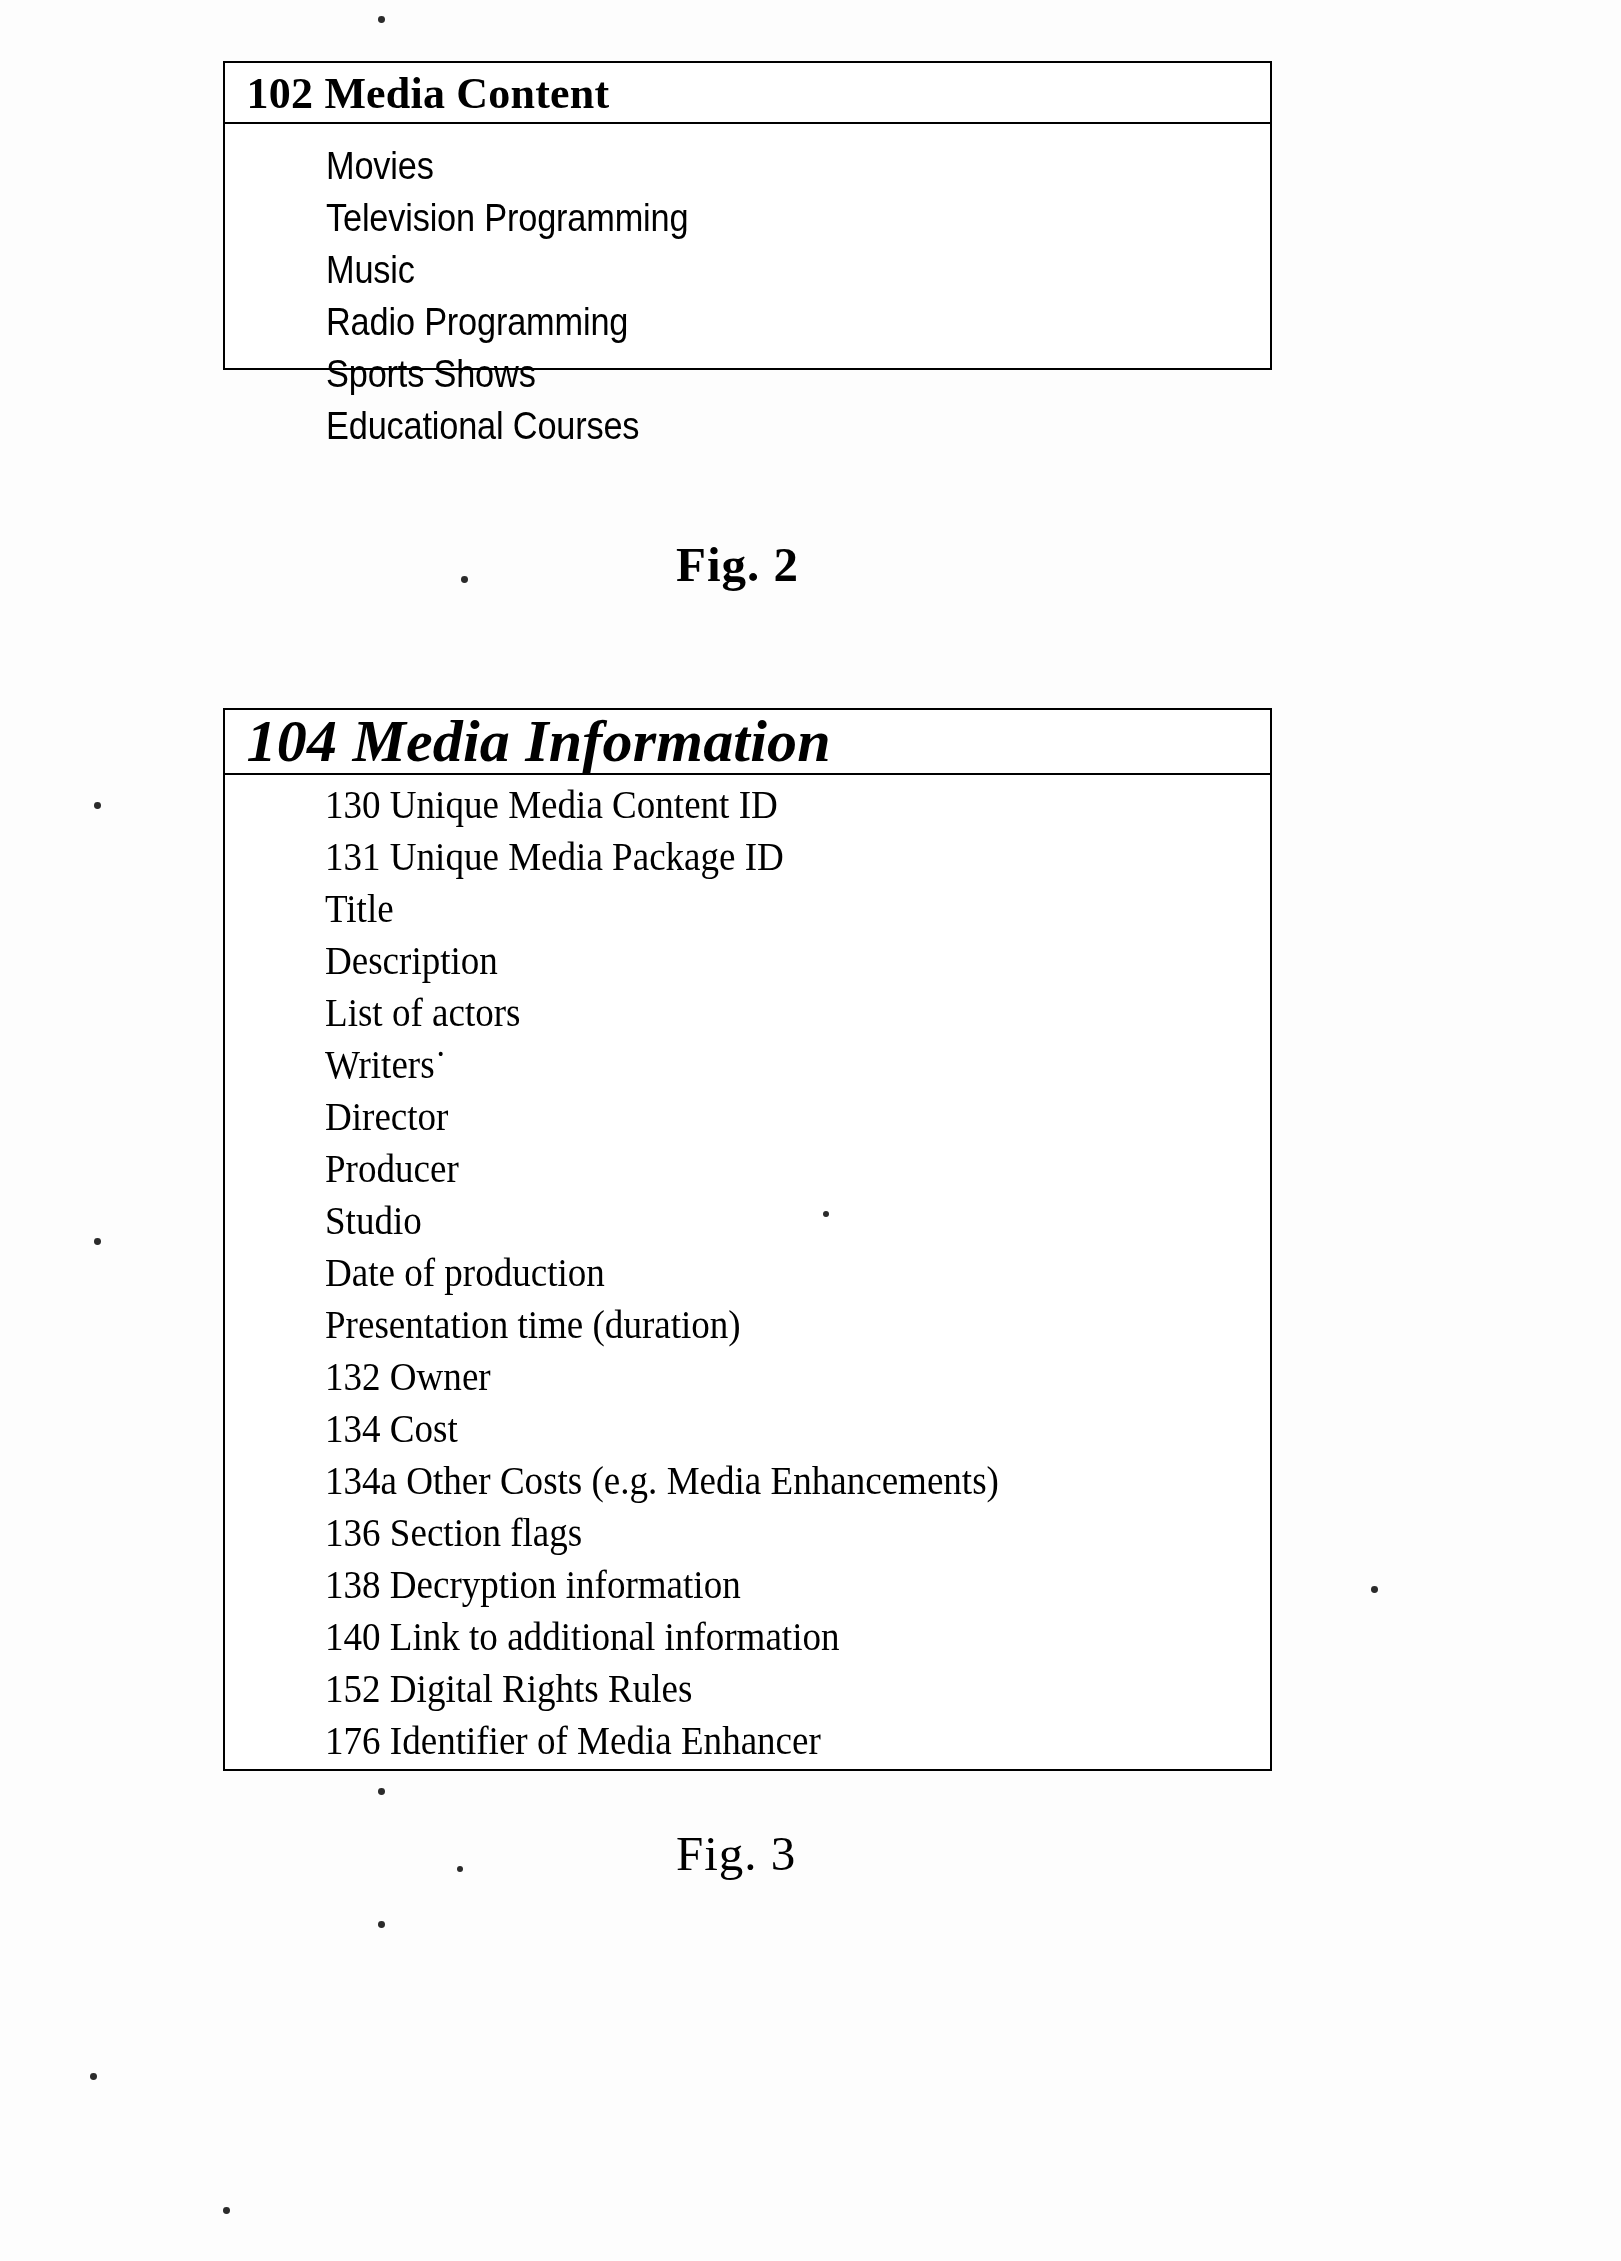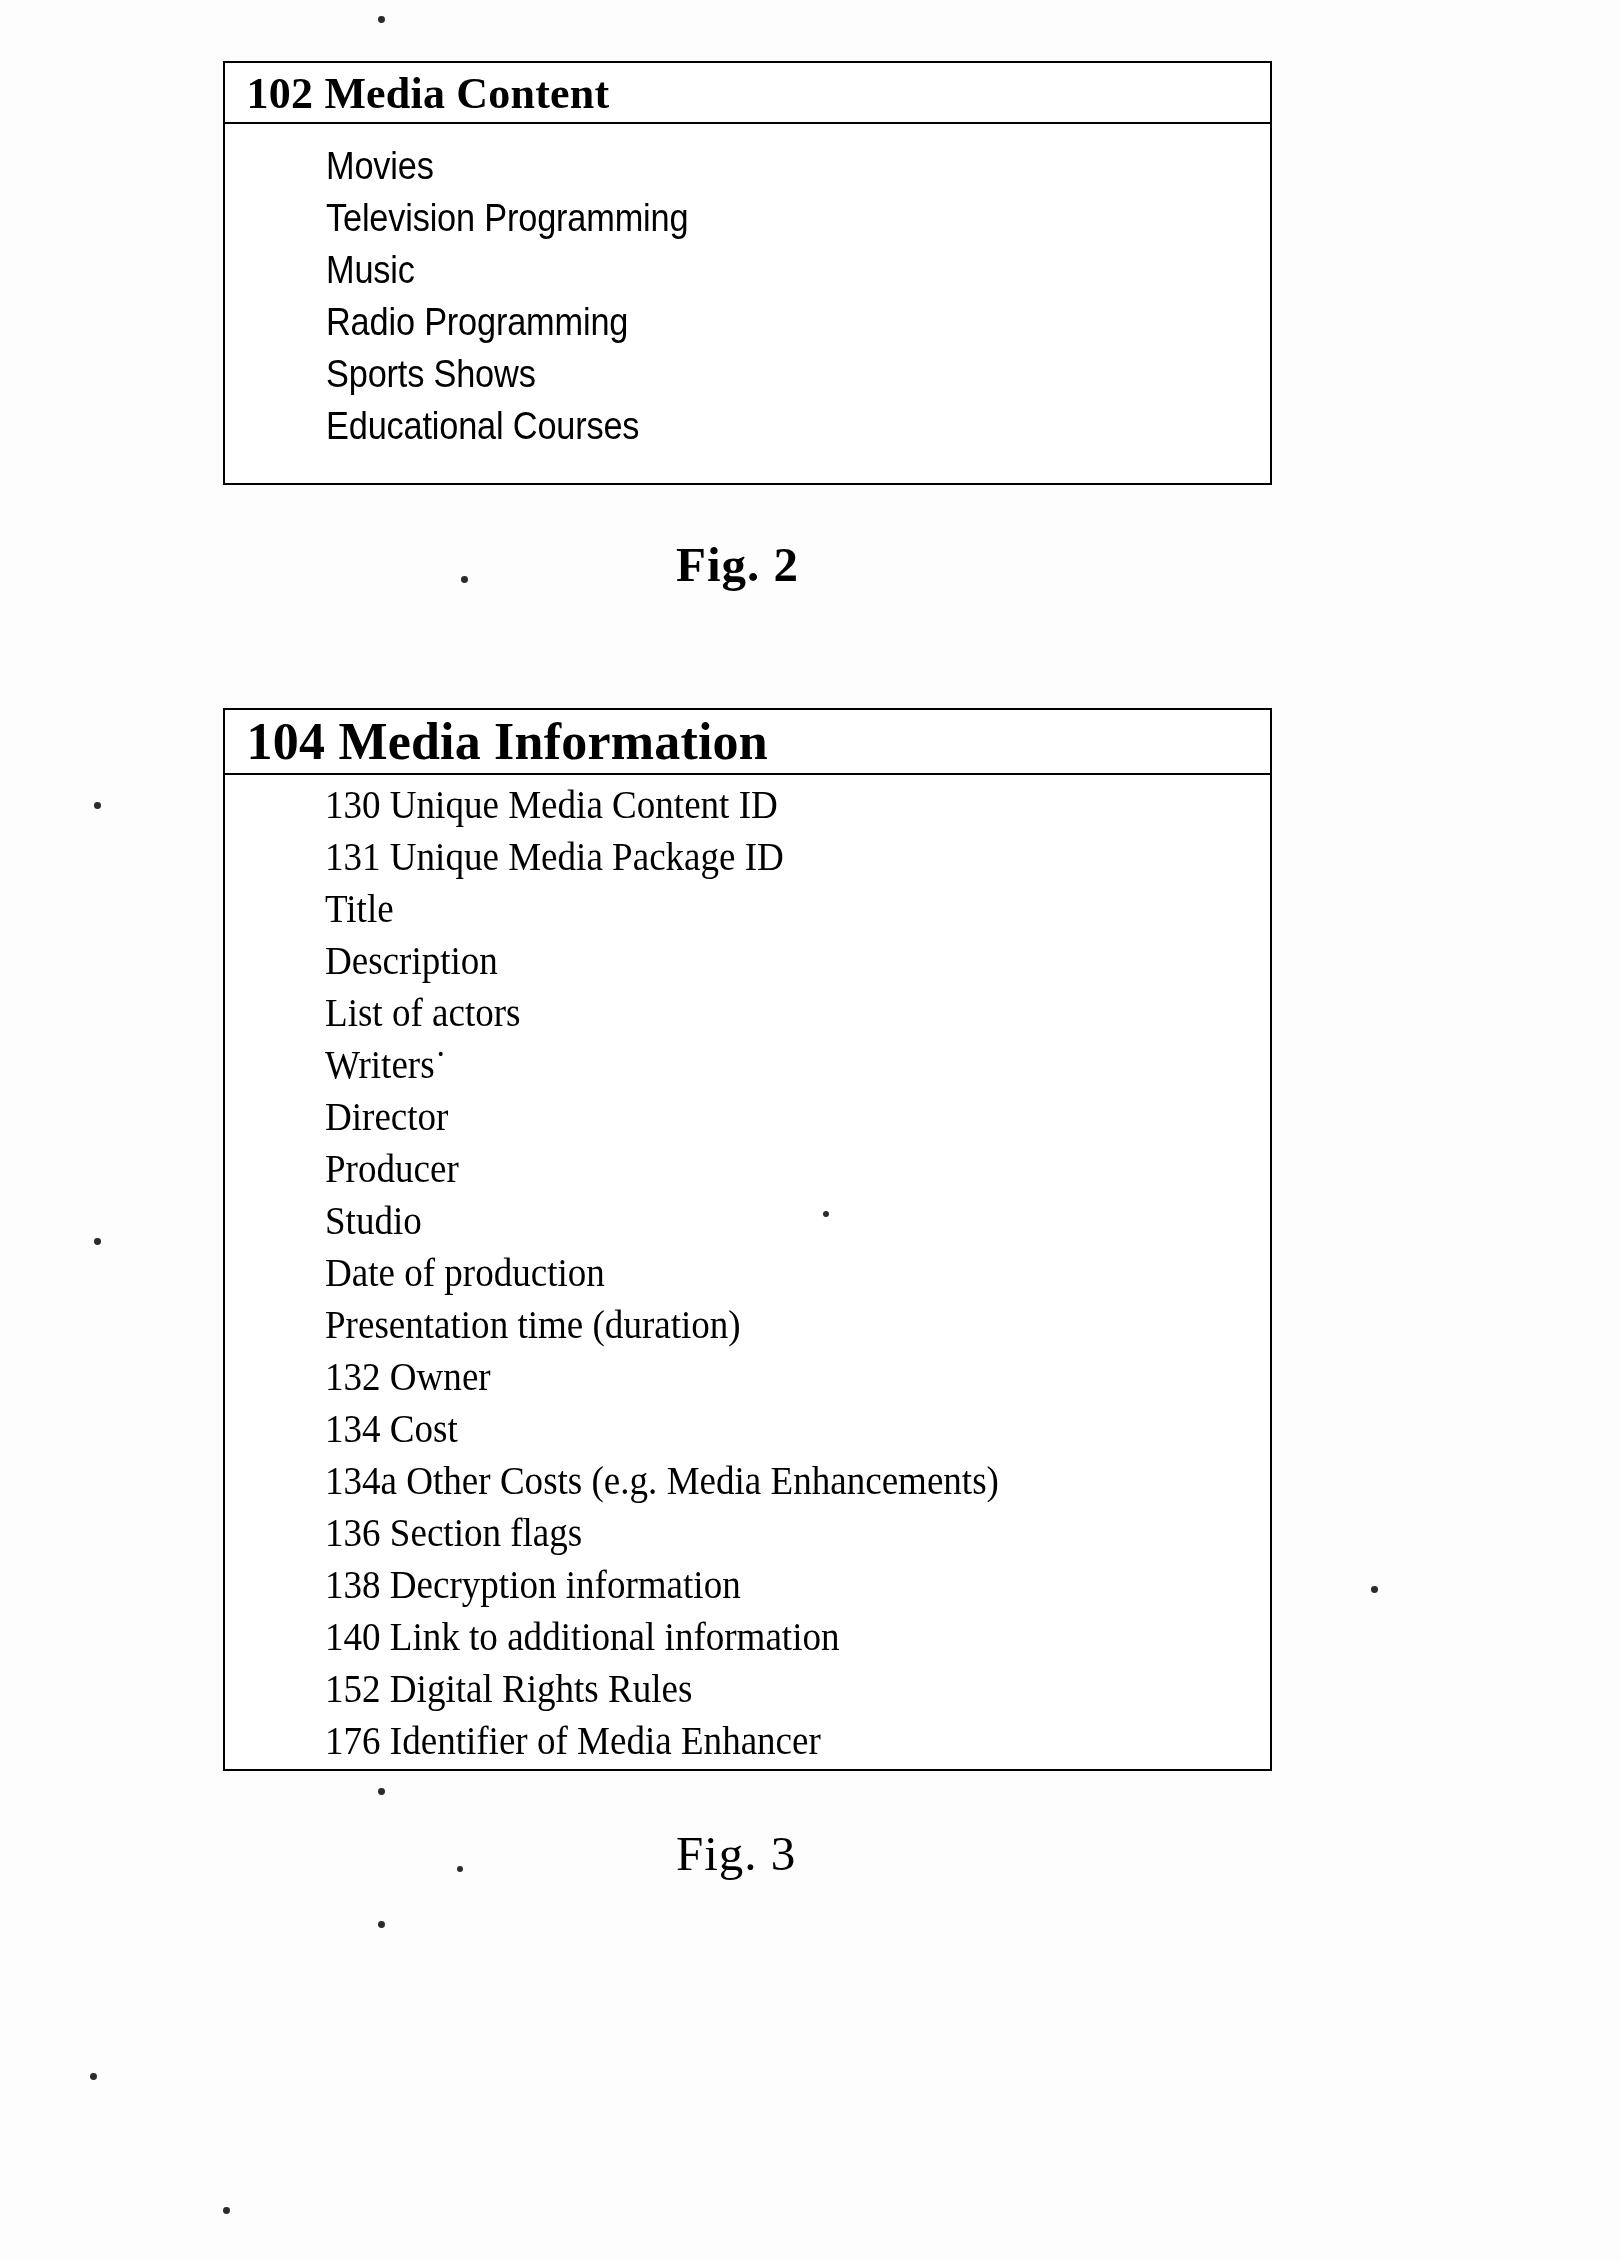--- a/index.html
+++ b/index.html
@@ -43,21 +43,21 @@
   .fig-row {
     white-space: nowrap;
     overflow: visible;
   }
 
   
   #fig2 {
     left: 223px;
     top: 61px;
     width: 1049px;
-    height: 424px;
+    height: 309px;
   }
   #fig2 .fig-box-header {
     font-size: 44px;
     line-height: 49px;
     padding-bottom: 3.9px;
   }
   #fig2 .fig-box-body {
     padding-left: 101px;
     padding-top: 16px;
   }
@@ -71,22 +71,23 @@
   }
 
   
   #fig3 {
     left: 223px;
     top: 708px;
     width: 1049px;
     height: 1063px;
   }
   #fig3 .fig-box-header {
-    font-size: 52px;
+    font-size: 60px;
     line-height: 51px;
+    font-style: italic;
   }
   #fig3 .fig-box-body {
     padding-left: 100px;
     padding-top: 4px;
   }
   #fig3 .fig-row {
     font-family: "Liberation Serif", "DejaVu Serif", serif;
     font-size: 39px;
     line-height: 52px;
     transform: scaleX(0.95);

